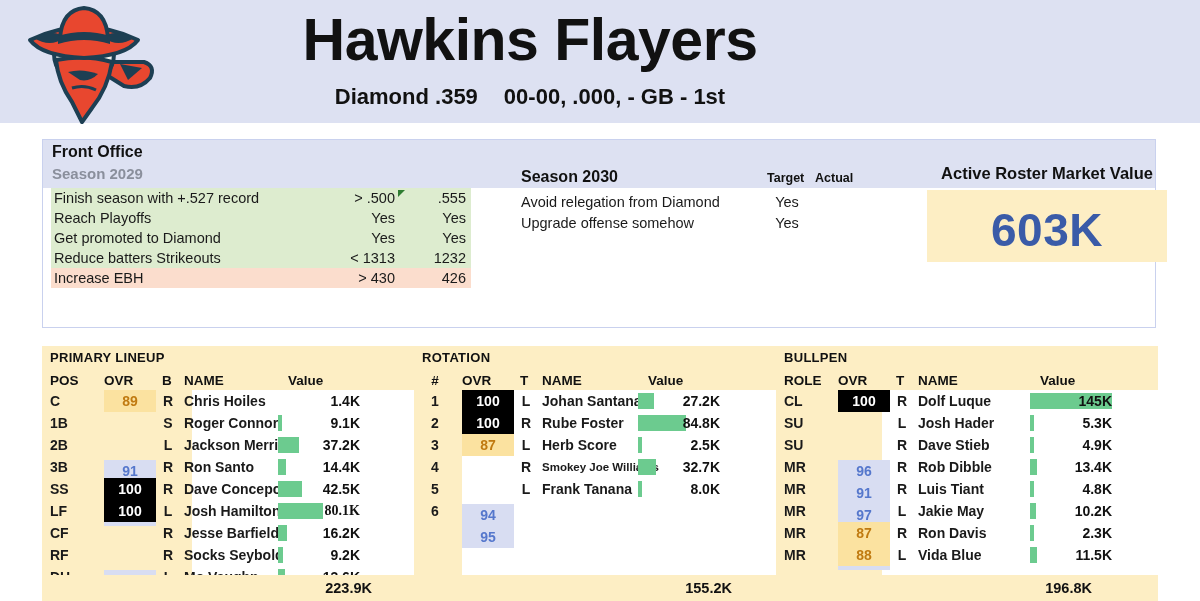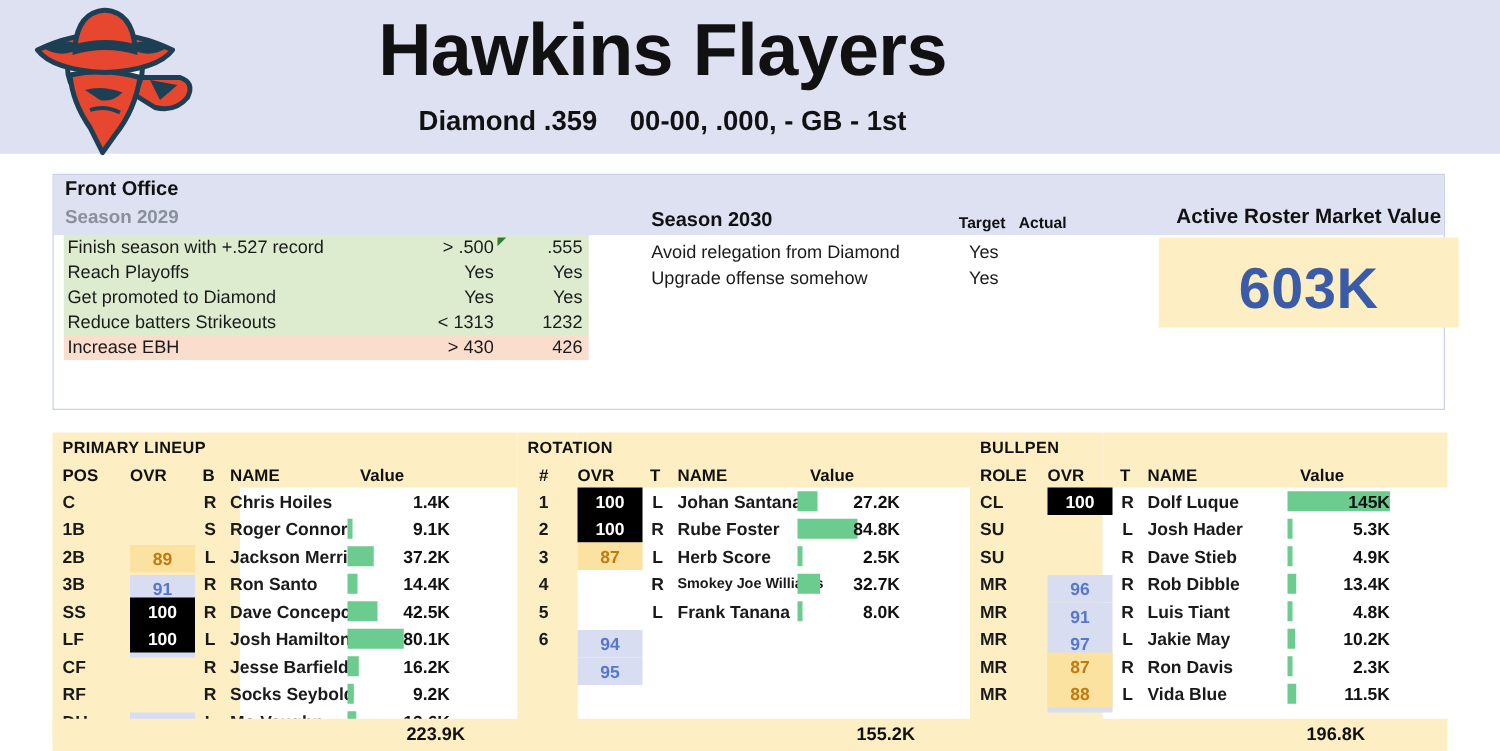--- a/index.html
+++ b/index.html
@@ -275,21 +275,21 @@
     <div style="position:absolute;left:150px;top:0;width:222px;height:44px;background:#fdeec4;"></div>
     <div class="sect-title">PRIMARY LINEUP</div>
     <div class="col-head" style="left:8px;">POS</div>
     <div class="col-head" style="left:62px;">OVR</div>
     <div class="col-head" style="left:120px;">B</div>
     <div class="col-head" style="left:142px;">NAME</div>
     <div class="col-head" style="left:246px;">Value</div>
     <div class="tbl-rows" id="lineup-rows">
         <div class="trow">
           <div class="c-pos">C</div>
-          <div class="c-ovr ovr-80" style="left:62px;margin-top:46px;">89</div>
+          <div class="c-ovr ovr-80" style="left:62px;">89</div>
           <div class="c-hand" style="left:118px;">R</div>
           <div class="c-name" style="left:142px;">Chris Hoiles</div>
           <div class="c-val" style="left:236px;width:82px;">
             <div class="valtxt">1.4K</div>
           </div>
         </div>
         <div class="trow">
           <div class="c-pos">1B</div>
           <div class="c-ovr ovr-90" style="left:62px;">91</div>
           <div class="c-hand" style="left:118px;">S</div>
@@ -327,21 +327,21 @@
           <div class="c-val" style="left:236px;width:82px;">
             <div class="valbar" style="width:24px;"></div>
             <div class="valtxt">42.5K</div>
           </div>
         </div>
         <div class="trow">
           <div class="c-pos">LF</div>
           <div class="c-ovr ovr-100" style="left:62px;">100</div>
           <div class="c-hand" style="left:118px;">L</div>
           <div class="c-name" style="left:142px;">Josh Hamilton</div>
-          <div class="c-val" style="left:236px;width:82px;">
+          <div class="c-val" style="left:236px;width:82px;font-family:Liberation Serif, serif;">
             <div class="valbar" style="width:45px;"></div>
             <div class="valtxt">80.1K</div>
           </div>
         </div>
         <div class="trow">
           <div class="c-pos">CF</div>
           <div class="c-ovr ovr-90" style="left:62px;">97</div>
           <div class="c-hand" style="left:118px;">R</div>
           <div class="c-name" style="left:142px;">Jesse Barfield</div>
           <div class="c-val" style="left:236px;width:82px;padding-left:40px;">

